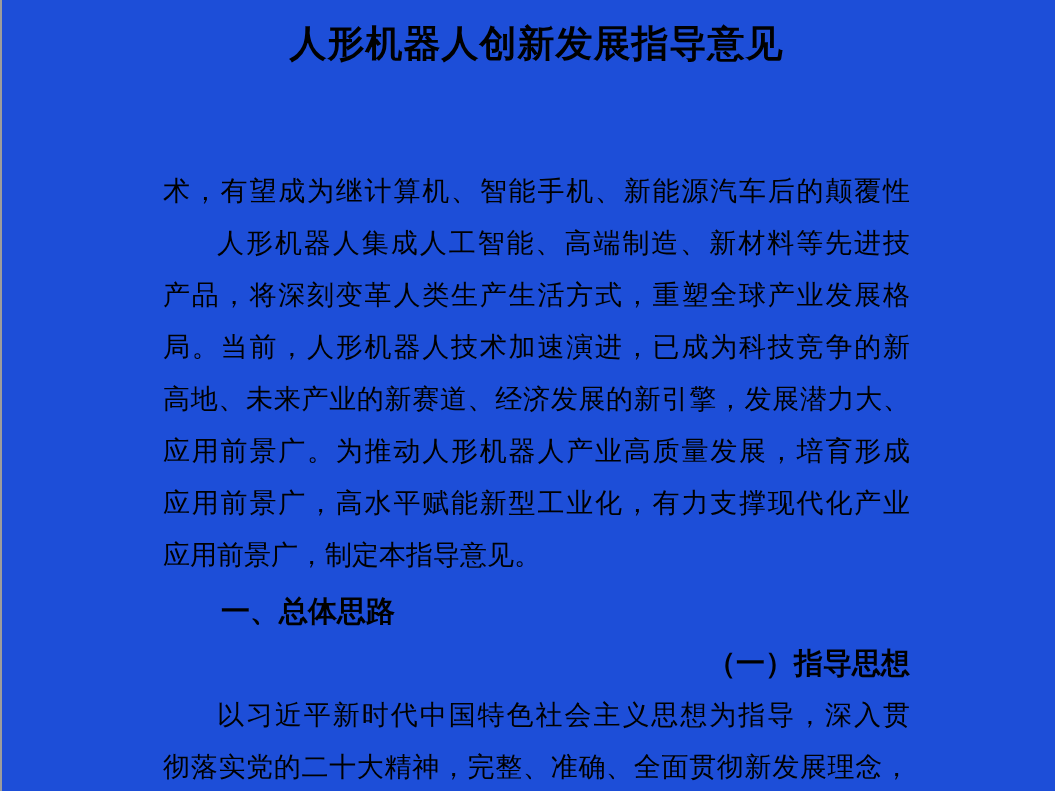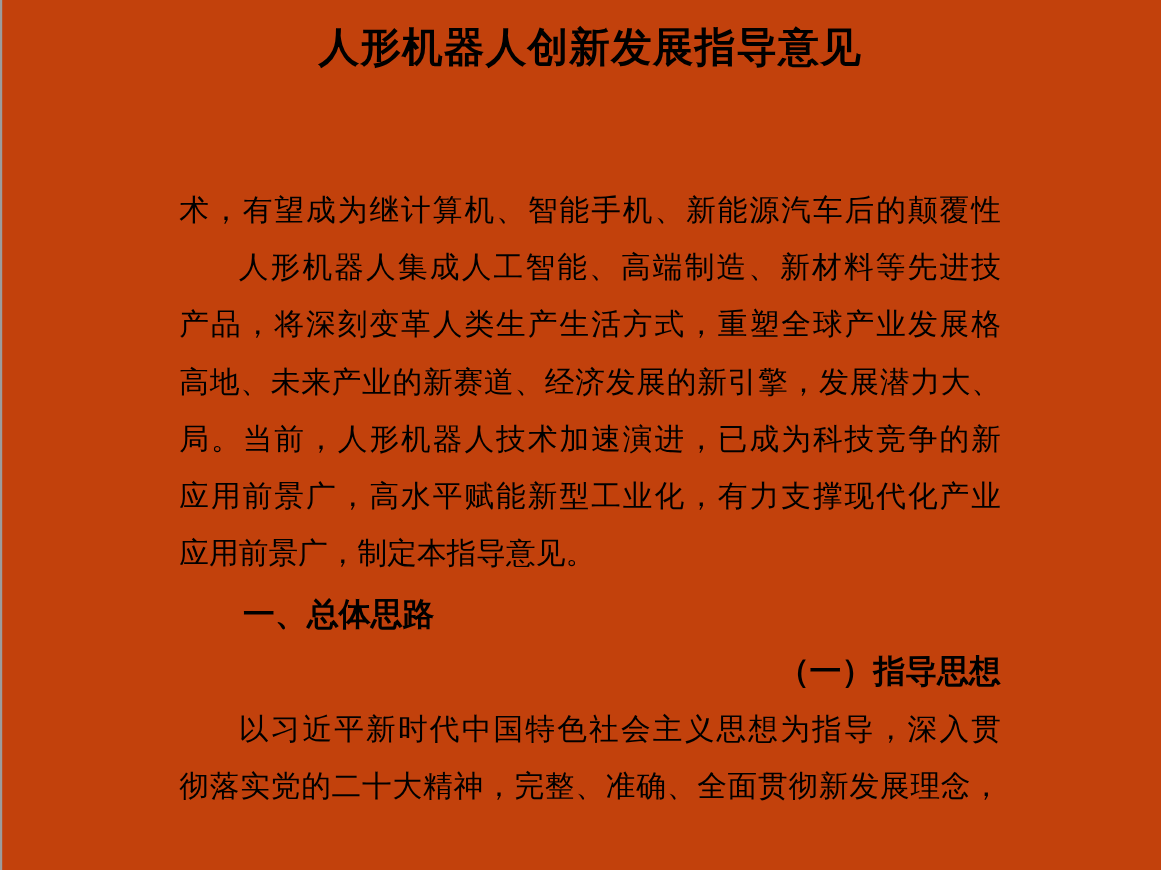--- a/index.html
+++ b/index.html
@@ -7,21 +7,21 @@
     padding: 0;
     background: #ffffff;
     width: 1055px;
     height: 791px;
     overflow: hidden;
   }
   .page {
     position: relative;
     width: 1055px;
     height: 791px;
-    background: #c2410c;
+    background: #1d4ed8;
     box-sizing: border-box;
   }
   .page-left-border {
     position: absolute;
     left: 0;
     top: 0;
     width: 2px;
     height: 791px;
     background: #9c9c9c;
   }
@@ -89,22 +89,23 @@
 <div class="page">
   <div class="page-left-border"></div>
 
   <div class="doc">
     <h1 class="doc-title">人形机器人创新发展指导意见</h1>
 
     <div class="body-text">
       <div class="line">术，有望成为继计算机、智能手机、新能源汽车后的颠覆性</div>
       <div class="line first">人形机器人集成人工智能、高端制造、新材料等先进技</div>
       <div class="line">产品，将深刻变革人类生产生活方式，重塑全球产业发展格</div>
+      <div class="line">局。当前，人形机器人技术加速演进，已成为科技竞争的新</div>
       <div class="line">高地、未来产业的新赛道、经济发展的新引擎，发展潜力大、</div>
-      <div class="line">局。当前，人形机器人技术加速演进，已成为科技竞争的新</div>
+      <div class="line">应用前景广。为推动人形机器人产业高质量发展，培育形成</div>
       <div class="line">应用前景广，高水平赋能新型工业化，有力支撑现代化产业</div>
       <div class="line plast">应用前景广，制定本指导意见。</div>
 
       <div class="h1">一、总体思路</div>
       <div class="h2">（一）指导思想</div>
 
       <div class="line first">以习近平新时代中国特色社会主义思想为指导，深入贯</div>
       <div class="line">彻落实党的二十大精神，完整、准确、全面贯彻新发展理念，</div>
     </div>
   </div>

